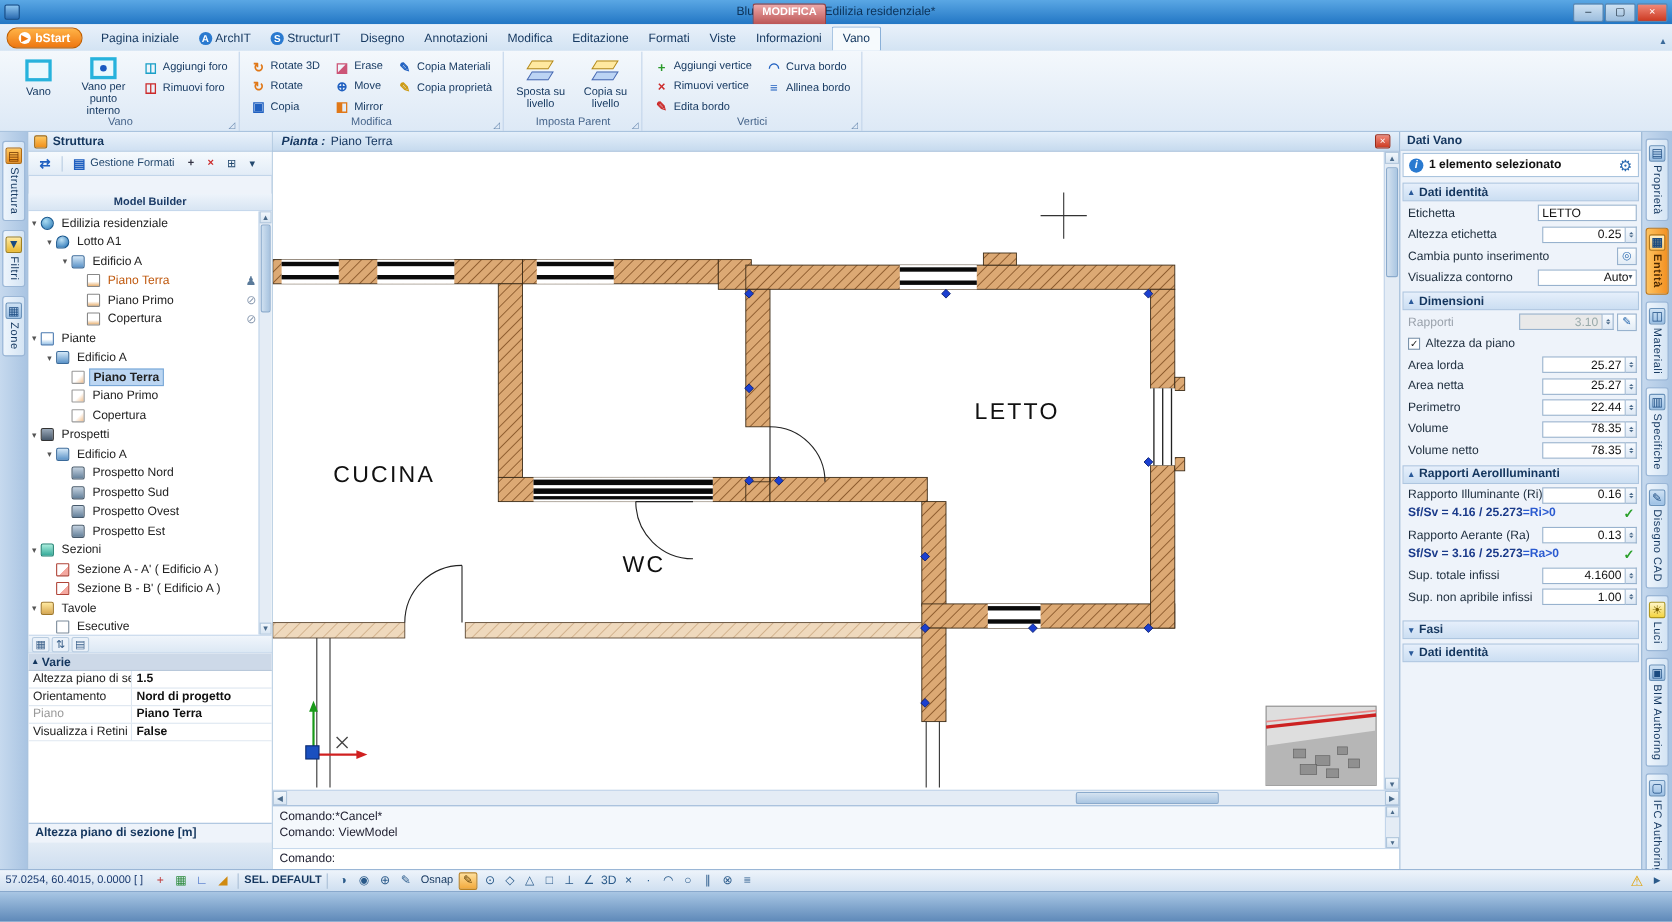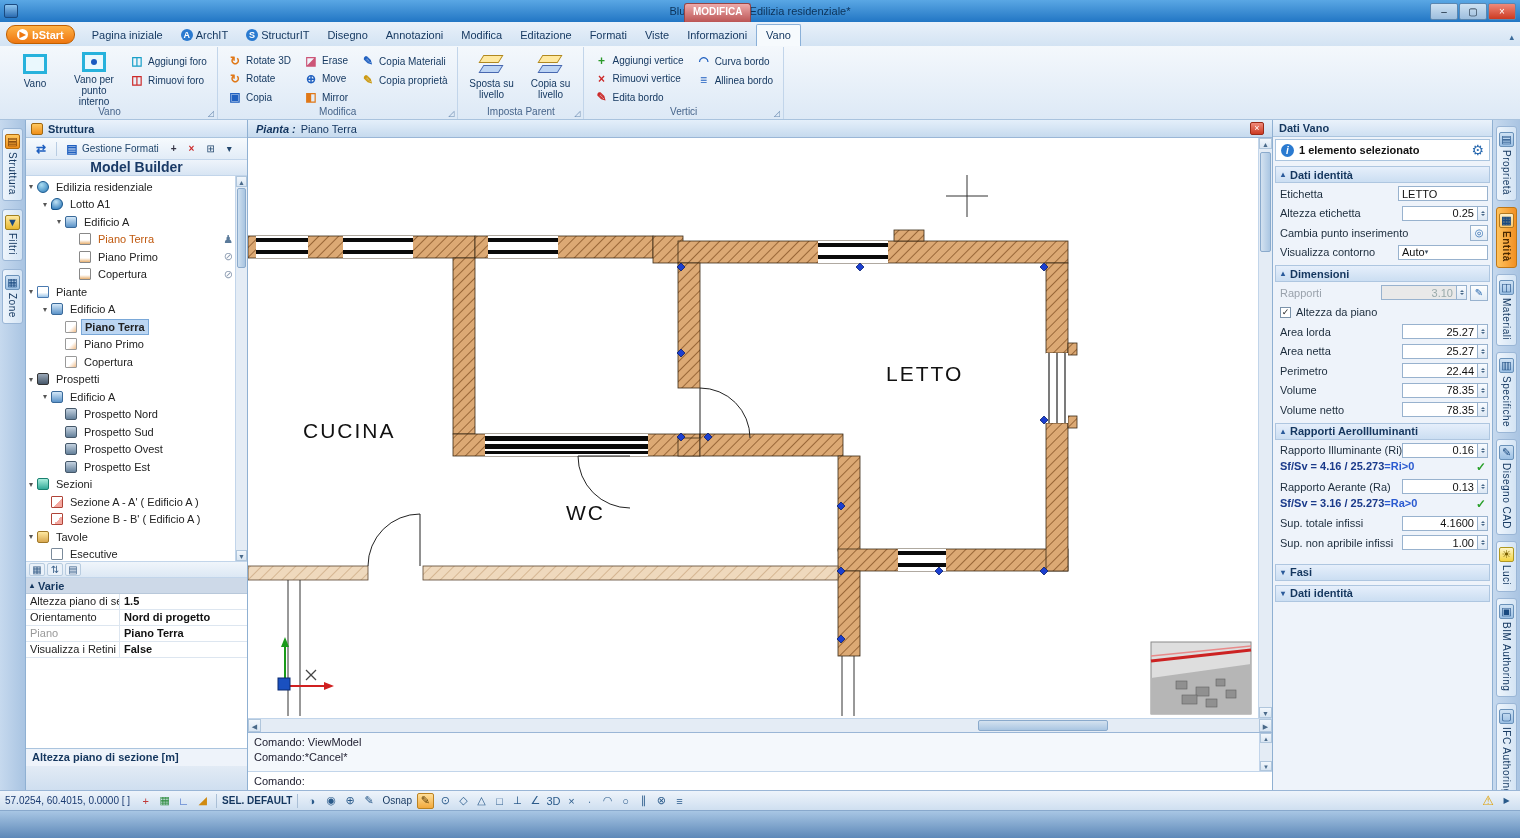--- a/index.html
+++ b/index.html
@@ -61,21 +61,21 @@
   .vtab.active-right .vg { background:linear-gradient(#fff0c8,#ffc868); border-color:#b07820; }
   .vtab.s-luci .vg { background:linear-gradient(#fff6c8,#f4d440); border-color:#b09820; color:#7a6000; }
 
   
   .sidebar { width:222px; background:#eef3fa; border-right:1px solid #8fb0d2; display:flex; flex-direction:column; flex:none; font-size:11px; }
   .sb-title { height:18px; background:linear-gradient(#eaf2fb,#cfe0f2); border-bottom:1px solid #aac4de; display:flex; align-items:center; gap:5px; padding:0 5px; color:#14365e; font-weight:bold; }
   .sb-title .ticon { width:12px; height:12px; background:linear-gradient(#ffc860,#ef8f1a); border:1px solid #a06810; border-radius:2px; }
   .sb-toolbar { height:22px; display:flex; align-items:center; gap:4px; padding:0 4px; border-bottom:1px solid #c2d5ea; background:linear-gradient(#f6fafd,#e2ecf7); color:#2a5a9a; }
   .sb-toolbar .tbtn { display:flex; align-items:center; gap:3px; padding:1px 3px; border:1px solid transparent; border-radius:2px; font-size:10px; color:#23486e; }
   .sb-toolbar .tsep { width:1px; height:14px; background:#b8cce2; }
-  .mb-bar { height:16px; background:linear-gradient(#eef4fb,#d8e5f3); border-bottom:1px solid #c2d5ea; text-align:center; font-weight:bold; color:#1a3a66; font-size:14px; line-height:15px; }
+  .mb-bar { height:16px; background:linear-gradient(#eef4fb,#d8e5f3); border-bottom:1px solid #c2d5ea; text-align:center; font-weight:bold; color:#1a3a66; font-size:10px; line-height:15px;margin-top:16px; }
   .tree { height:386px; background:#fff; position:relative; overflow:hidden; border-bottom:1px solid #c2d5ea; }
   .tree-inner { padding:2px 12px 2px 0; }
   .tree-row { height:17.5px; display:flex; align-items:center; white-space:nowrap; color:#222; }
   .tree-row .arrow { width:10px; font-size:8px; color:#555; text-align:center; flex:none; }
   .tree-row.par .arrow::before { content:"▾"; }
   .ti { width:12px; height:12px; flex:none; margin:0 4px 0 1px; border-radius:2px; background:#9ec0e0; border:1px solid #6a92ba; }
   .tree-row .tlabel { overflow:hidden; text-overflow:ellipsis; padding:1px 3px; }
   .tree-row.lv1 { padding-left:14px; } .tree-row.lv2 { padding-left:28px; } .tree-row.lv3 { padding-left:42px; }
   .tree-row.orange .tlabel { color:#c05a10; }
   .tree-row.selected .tlabel { background:#bcd6f2; border:1px solid #7aa8d8; font-weight:bold; }
@@ -140,21 +140,21 @@
   .sel-text { font-weight:bold; color:#111; }
   .gear { margin-left:auto; color:#2a6ab0; font-size:14px; }
   .sec { height:17px; background:linear-gradient(#e6effb,#cbdef2); border:1px solid #aec6e0; margin:3px 2px 1px; display:flex; align-items:center; gap:5px; padding:0 5px; color:#14365e; font-weight:bold; flex:none; }
   .sec .chev { font-size:8px; color:#2a5a9a; }
   .frow { display:flex; align-items:center; height:19.5px; padding:0 4px 0 7px; flex:none; }
   .frow .lab { flex:1; color:#1c2c3c; overflow:hidden; white-space:nowrap; }
   .frow .lab.dim { color:#9aa2ac; }
   .fin { width:90px; height:15px; border:1px solid #98b2ce; background:#fff; display:flex; align-items:center; padding:0 3px; color:#111; flex:none; }
   .fin.num { width:76px; justify-content:flex-end; }
   .fin.dis { background:#e9e9e9; color:#9aa; }
-  .fin.drop { justify-content:flex-start; width:90px; }
+  .fin.drop { justify-content:flex-end; width:90px; }
   .fin .da { font-size:7px; color:#456; }
   .spin { width:10px; height:15px; border:1px solid #98b2ce; border-left:none; background:linear-gradient(#f8fbff,#dde8f4); display:flex; flex-direction:column; align-items:center; justify-content:center; gap:1px; flex:none; }
   .spin b,.spin i { display:block; width:0; height:0; border:2.5px solid transparent; }
   .spin b { border-bottom-color:#4a6a8a; margin-top:-2px; }
   .spin i { border-top-color:#4a6a8a; margin-bottom:-2px; }
   .toolbtn { width:18px; height:16px; border:1px solid #98b2ce; background:linear-gradient(#fdfefe,#e2ecf6); margin-left:3px; text-align:center; font-size:10px; color:#2a6ab0; line-height:14px; flex:none; }
   .cb { width:11px; height:11px; border:1px solid #7a92aa; background:#fff; font-size:9px; line-height:9px; text-align:center; color:#222; margin-right:5px; flex:none; }
   .formula { display:flex; height:17px; padding:0 6px 0 7px; font-weight:bold; color:#1a3a8a; flex:none; }
   .formula .cond { color:#2a5ad0; }
   .okcheck { margin-left:auto; color:#2aa02a; font-weight:bold; font-size:12px; }
@@ -715,22 +715,22 @@
       </div>
 
       <div class="hscroll">
         <div class="hbar-arrow lf">◀</div>
         <div class="thumb"></div>
         <div class="hbar-arrow rt">▶</div>
       </div>
 
       <div class="console">
         <div class="con-lines">
+          <div>Comando:*Cancel*</div>
           <div>Comando: ViewModel</div>
-          <div>Comando:*Cancel*</div>
         </div>
         <div class="con-prompt">
           <span>Comando:</span>
         </div>
         <div class="con-scroll">
           <div>▲</div>
           <div>▼</div>
         </div>
       </div>
     </div>

